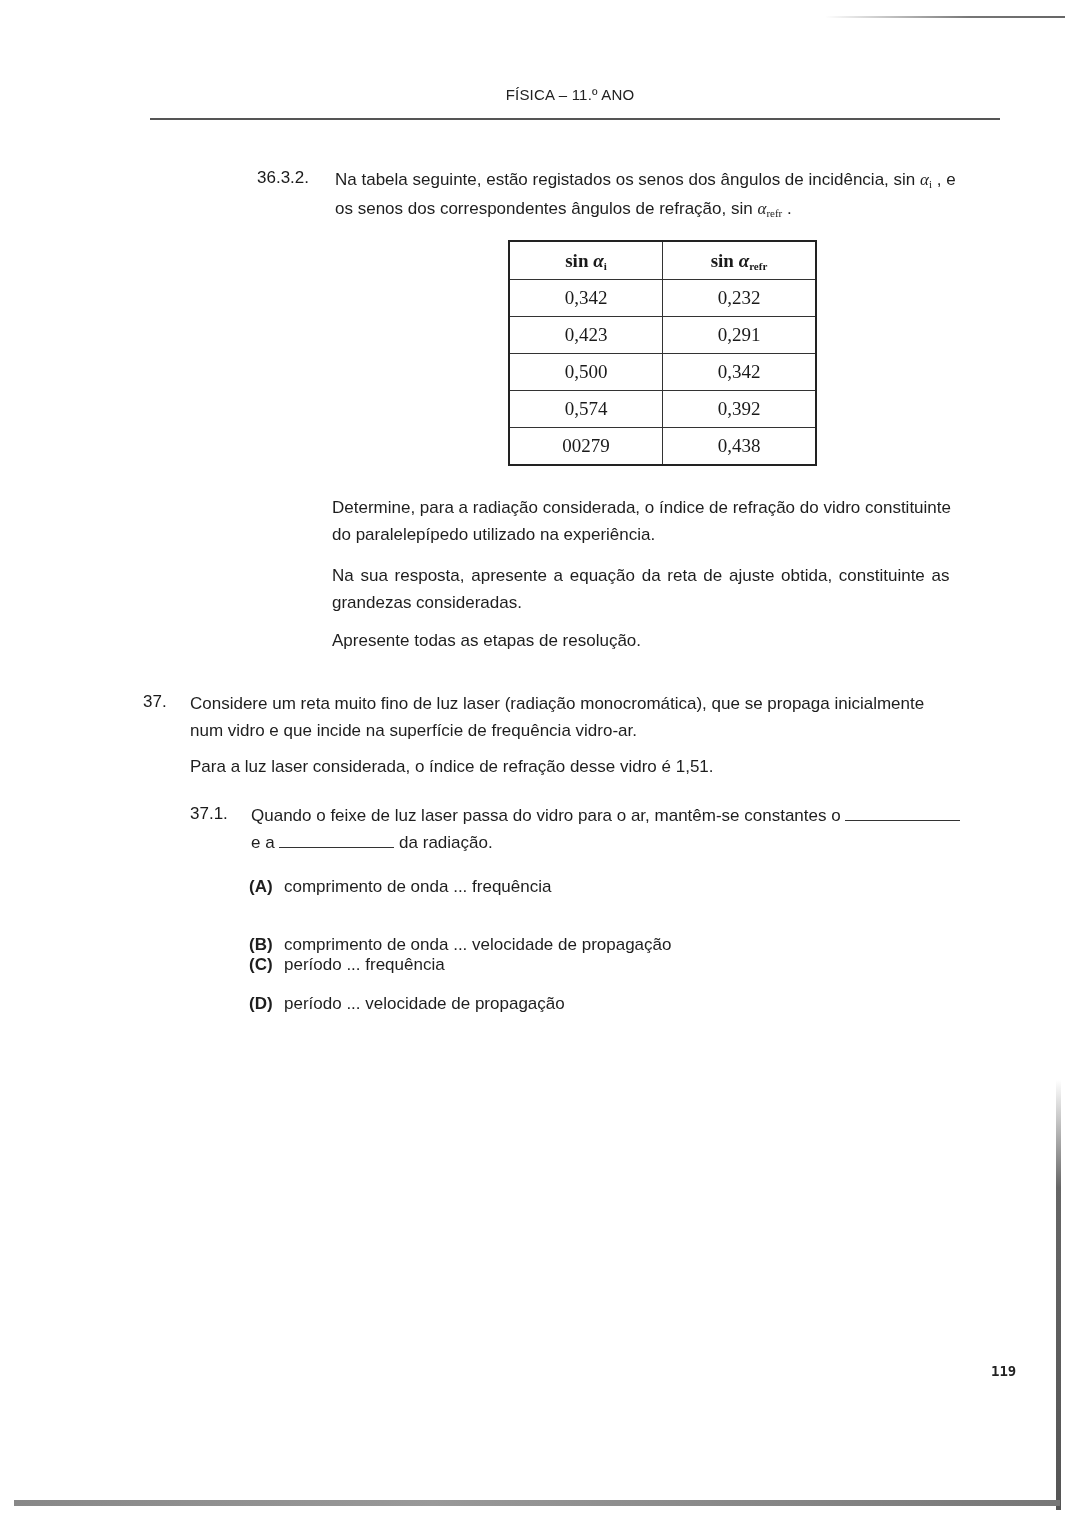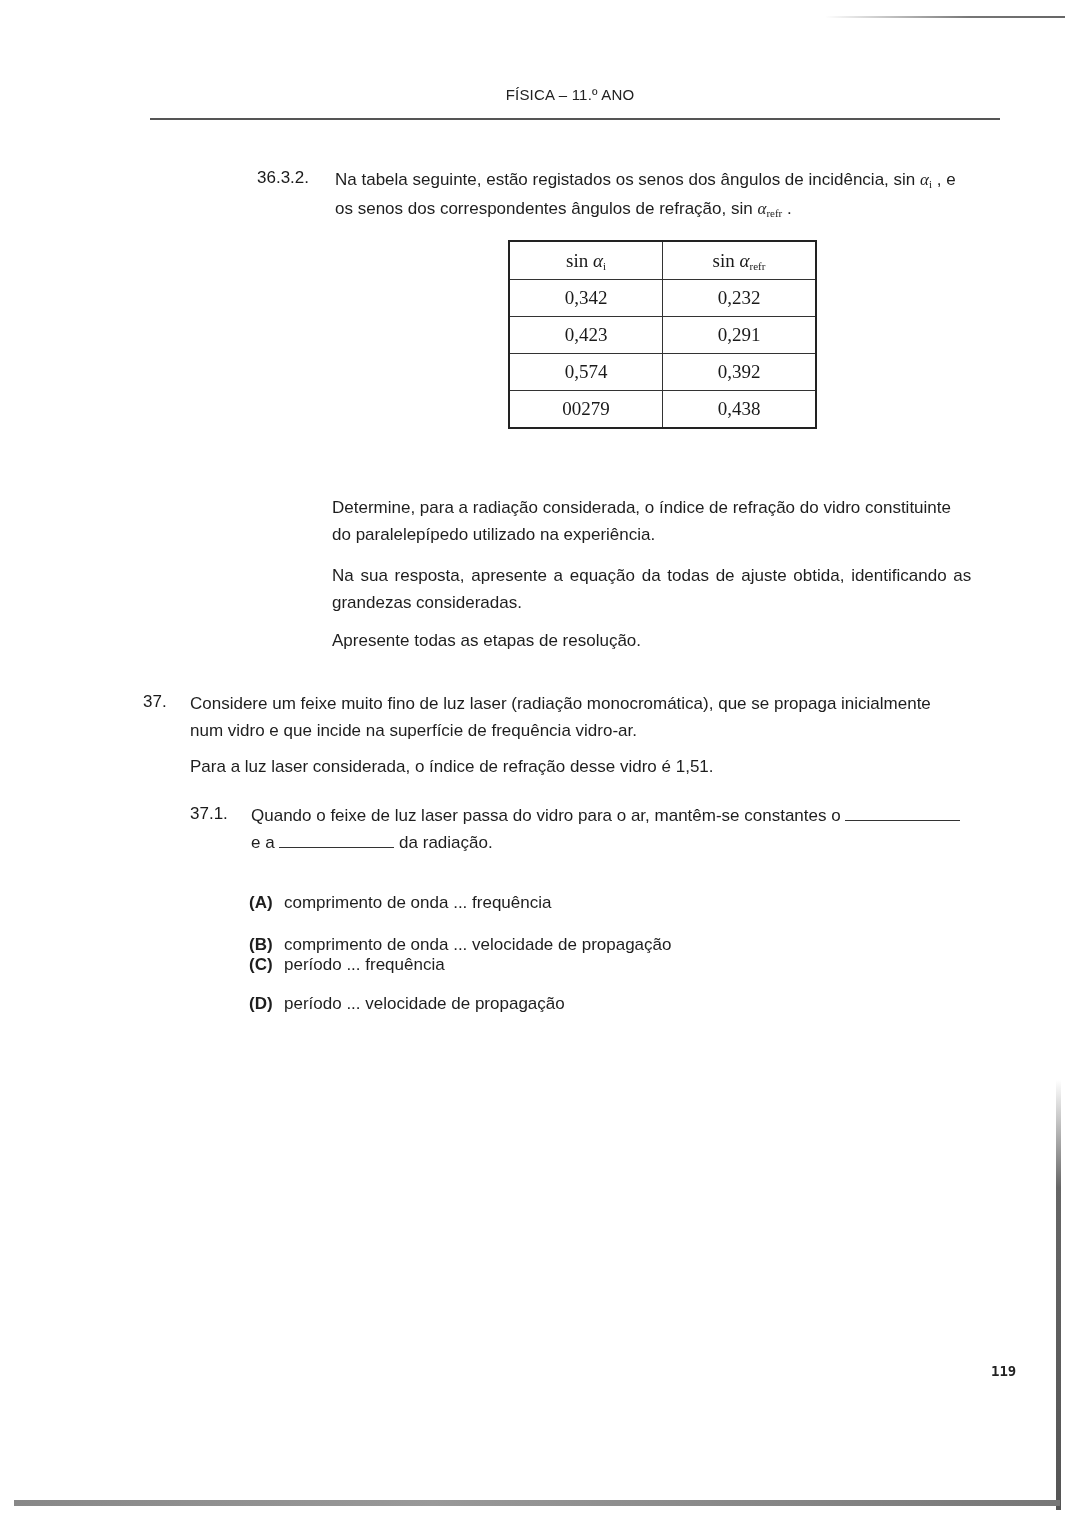--- a/index.html
+++ b/index.html
@@ -27,21 +27,21 @@
   table.data {
     position: absolute; left: 508px; top: 240px;
     border-collapse: collapse; border: 2px solid #222;
     font-family: "Liberation Serif", "DejaVu Serif", serif;
     font-size: 19px; color: #1a1a1a;
   }
   table.data th, table.data td {
     border: 1.5px solid #333; width: 152px; height: 36px;
     text-align: center; padding: 0;
   }
-  table.data th { font-weight: normal; height: 37px; }
+  table.data th { font-weight: bold; height: 37px; }
   .blank { display: inline-block; border-bottom: 1px solid #333; vertical-align: baseline; }
   .opt { font-size: 17px; color: #1e1e1e; }
   .opt .letter { font-weight: bold; display: inline-block; width: 35px; }
   .page-number { left: 955px; top: 1363px; font-size: 14px; font-weight: bold; color: #222; font-family: "DejaVu Sans Mono", monospace; margin-left: 36px; }
   .right-edge { left: 1056px; top: 1080px; width: 5px; height: 430px; background: linear-gradient(to bottom, rgba(90,90,90,0), #666 25%, #555); }
   .bottom-edge { left: 14px; top: 1500px; width: 1046px; height: 6px; background: linear-gradient(to right, #888, #999 40%, #777); }
 </style>
 </head>
 <body>
 
@@ -68,52 +68,56 @@
   <tbody>
     <tr>
         <td>0,342</td>
         <td>0,232</td>
       </tr>
     <tr>
         <td>0,423</td>
         <td>0,291</td>
       </tr>
     <tr>
+        <td>0,500</td>
+        <td>0,342</td>
+      </tr>
+    <tr>
         <td>0,574</td>
         <td>0,392</td>
       </tr>
     <tr>
         <td>00279</td>
         <td>0,438</td>
       </tr>
   </tbody>
 </table>
 
 <div class="abs text" style="left:332px; top:494px; white-space:nowrap;">Determine, para a radiação considerada, o índice de refração do vidro constituinte</div>
 <div class="abs text" style="left:332px; top:521px; white-space:nowrap;">do paralelepípedo utilizado na experiência.</div>
-<div class="abs text" style="left:332px; top:562px; white-space:nowrap; word-spacing:2px;">Na sua resposta, apresente a equação da todas de ajuste obtida, identificando as</div>
+<div class="abs text" style="left:332px; top:562px; white-space:nowrap; word-spacing:2px;">Na sua resposta, apresente a equação da reta de ajuste obtida, constituinte as</div>
 <div class="abs text" style="left:332px; top:589px; white-space:nowrap;">grandezas consideradas.</div>
 <div class="abs text" style="left:332px; top:627px; white-space:nowrap;">Apresente todas as etapas de resolução.</div>
 
 <div class="abs qnum" style="left:143px; top:692px;">37.</div>
-<div class="abs text" style="left:190px; top:690px; white-space:nowrap;">Considere um feixe muito fino de luz laser (radiação monocromática), que se propaga inicialmente</div>
+<div class="abs text" style="left:190px; top:690px; white-space:nowrap;">Considere um reta muito fino de luz laser (radiação monocromática), que se propaga inicialmente</div>
 <div class="abs text" style="left:190px; top:717px; white-space:nowrap;">num vidro e que incide na superfície de frequência vidro-ar.</div>
 <div class="abs text" style="left:190px; top:753px; white-space:nowrap;">Para a luz laser considerada, o índice de refração desse vidro é 1,51.</div>
 
 <div class="abs qnum" style="left:190px; top:804px;">37.1.</div>
 <div class="abs text" style="left:251px; top:802px; white-space:nowrap;">
   <span>Quando o feixe de luz laser passa do vidro para o ar, mantêm-se constantes o</span>
   <span class="blank" style="width:115px;"></span>
 </div>
 <div class="abs text" style="left:251px; top:829px; white-space:nowrap;">
   <span>e a</span>
   <span class="blank" style="width:115px;"></span>
   <span>da radiação.</span>
 </div>
 
-<div class="abs opt" style="left:249px; top:877px;margin-top:16px;"><span class="letter">(A)</span><span>comprimento de onda ... frequência</span></div>
+<div class="abs opt" style="left:249px; top:877px;"><span class="letter">(A)</span><span>comprimento de onda ... frequência</span></div>
 <div class="abs opt" style="left:249px; top:916px;margin-top:19px;"><span class="letter">(B)</span><span>comprimento de onda ... velocidade de propagação</span></div>
 <div class="abs opt" style="left:249px; top:955px;"><span class="letter">(C)</span><span>período ... frequência</span></div>
 <div class="abs opt" style="left:249px; top:994px;"><span class="letter">(D)</span><span>período ... velocidade de propagação</span></div>
 
 <div class="abs page-number">119</div>
 <div class="abs right-edge"></div>
 <div class="abs bottom-edge"></div>
 
 </body></html>

